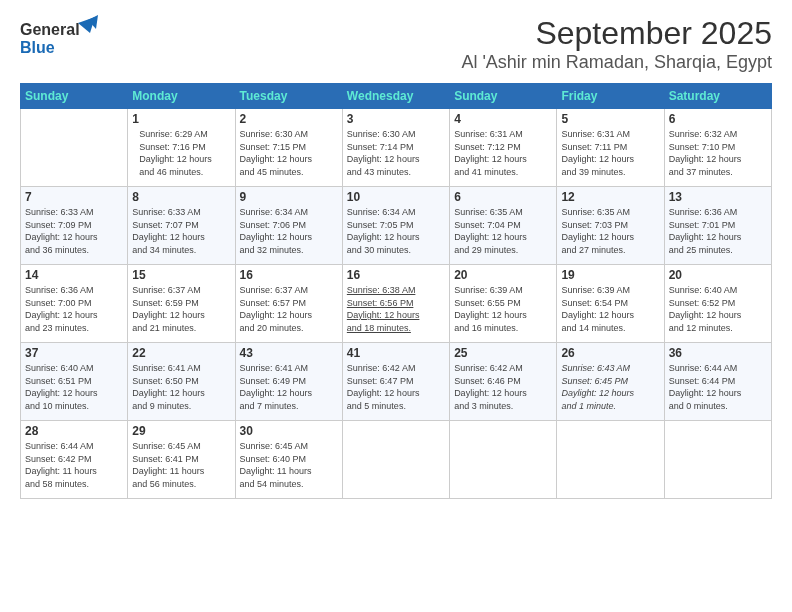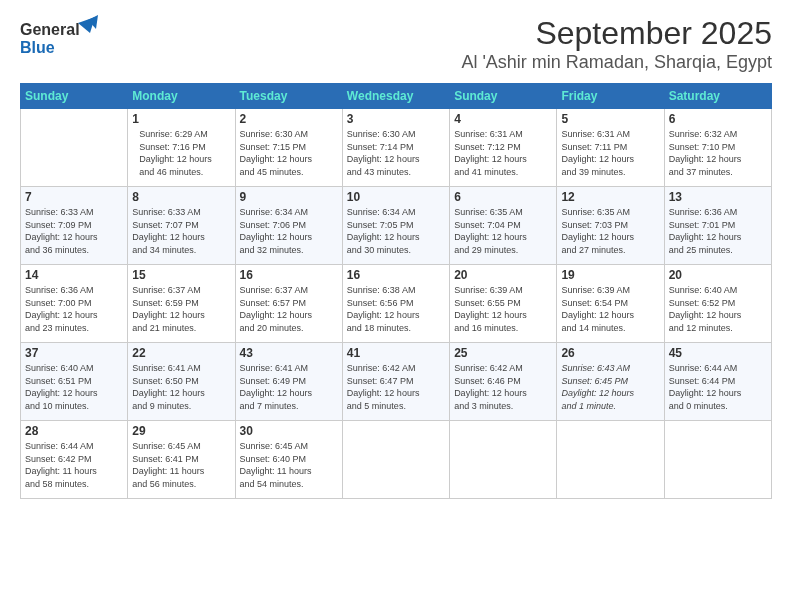--- a/index.html
+++ b/index.html
@@ -225,21 +225,21 @@
           </td>
           <td>
             <span class="day-num">16</span>
             <div class="day-info" style="white-space: pre-line;">Sunrise: 6:37 AM
 Sunset: 6:57 PM
 Daylight: 12 hours
 and 20 minutes.</div>
           </td>
           <td>
             <span class="day-num">16</span>
-            <div class="day-info" style="white-space: pre-line;">Sunrise: 6:38 AM
+            <div class="day-info" style="white-space: pre-line; text-decoration: underline;">Sunrise: 6:38 AM
 Sunset: 6:56 PM
 Daylight: 12 hours
 and 18 minutes.</div>
           </td>
           <td>
             <span class="day-num">20</span>
             <div class="day-info" style="white-space: pre-line;">Sunrise: 6:39 AM
 Sunset: 6:55 PM
 Daylight: 12 hours
 and 16 minutes.</div>
@@ -296,21 +296,21 @@
 and 3 minutes.</div>
           </td>
           <td>
             <span class="day-num">26</span>
             <div class="day-info" style="white-space: pre-line; font-style: italic;">Sunrise: 6:43 AM
 Sunset: 6:45 PM
 Daylight: 12 hours
 and 1 minute.</div>
           </td>
           <td>
-            <span class="day-num">45</span>
+            <span class="day-num">36</span>
             <div class="day-info" style="white-space: pre-line;">Sunrise: 6:44 AM
 Sunset: 6:44 PM
 Daylight: 12 hours
 and 0 minutes.</div>
           </td>
         </tr>
         <tr>
           <td>
             <span class="day-num">28</span>
             <div class="day-info" style="white-space: pre-line;">Sunrise: 6:44 AM

